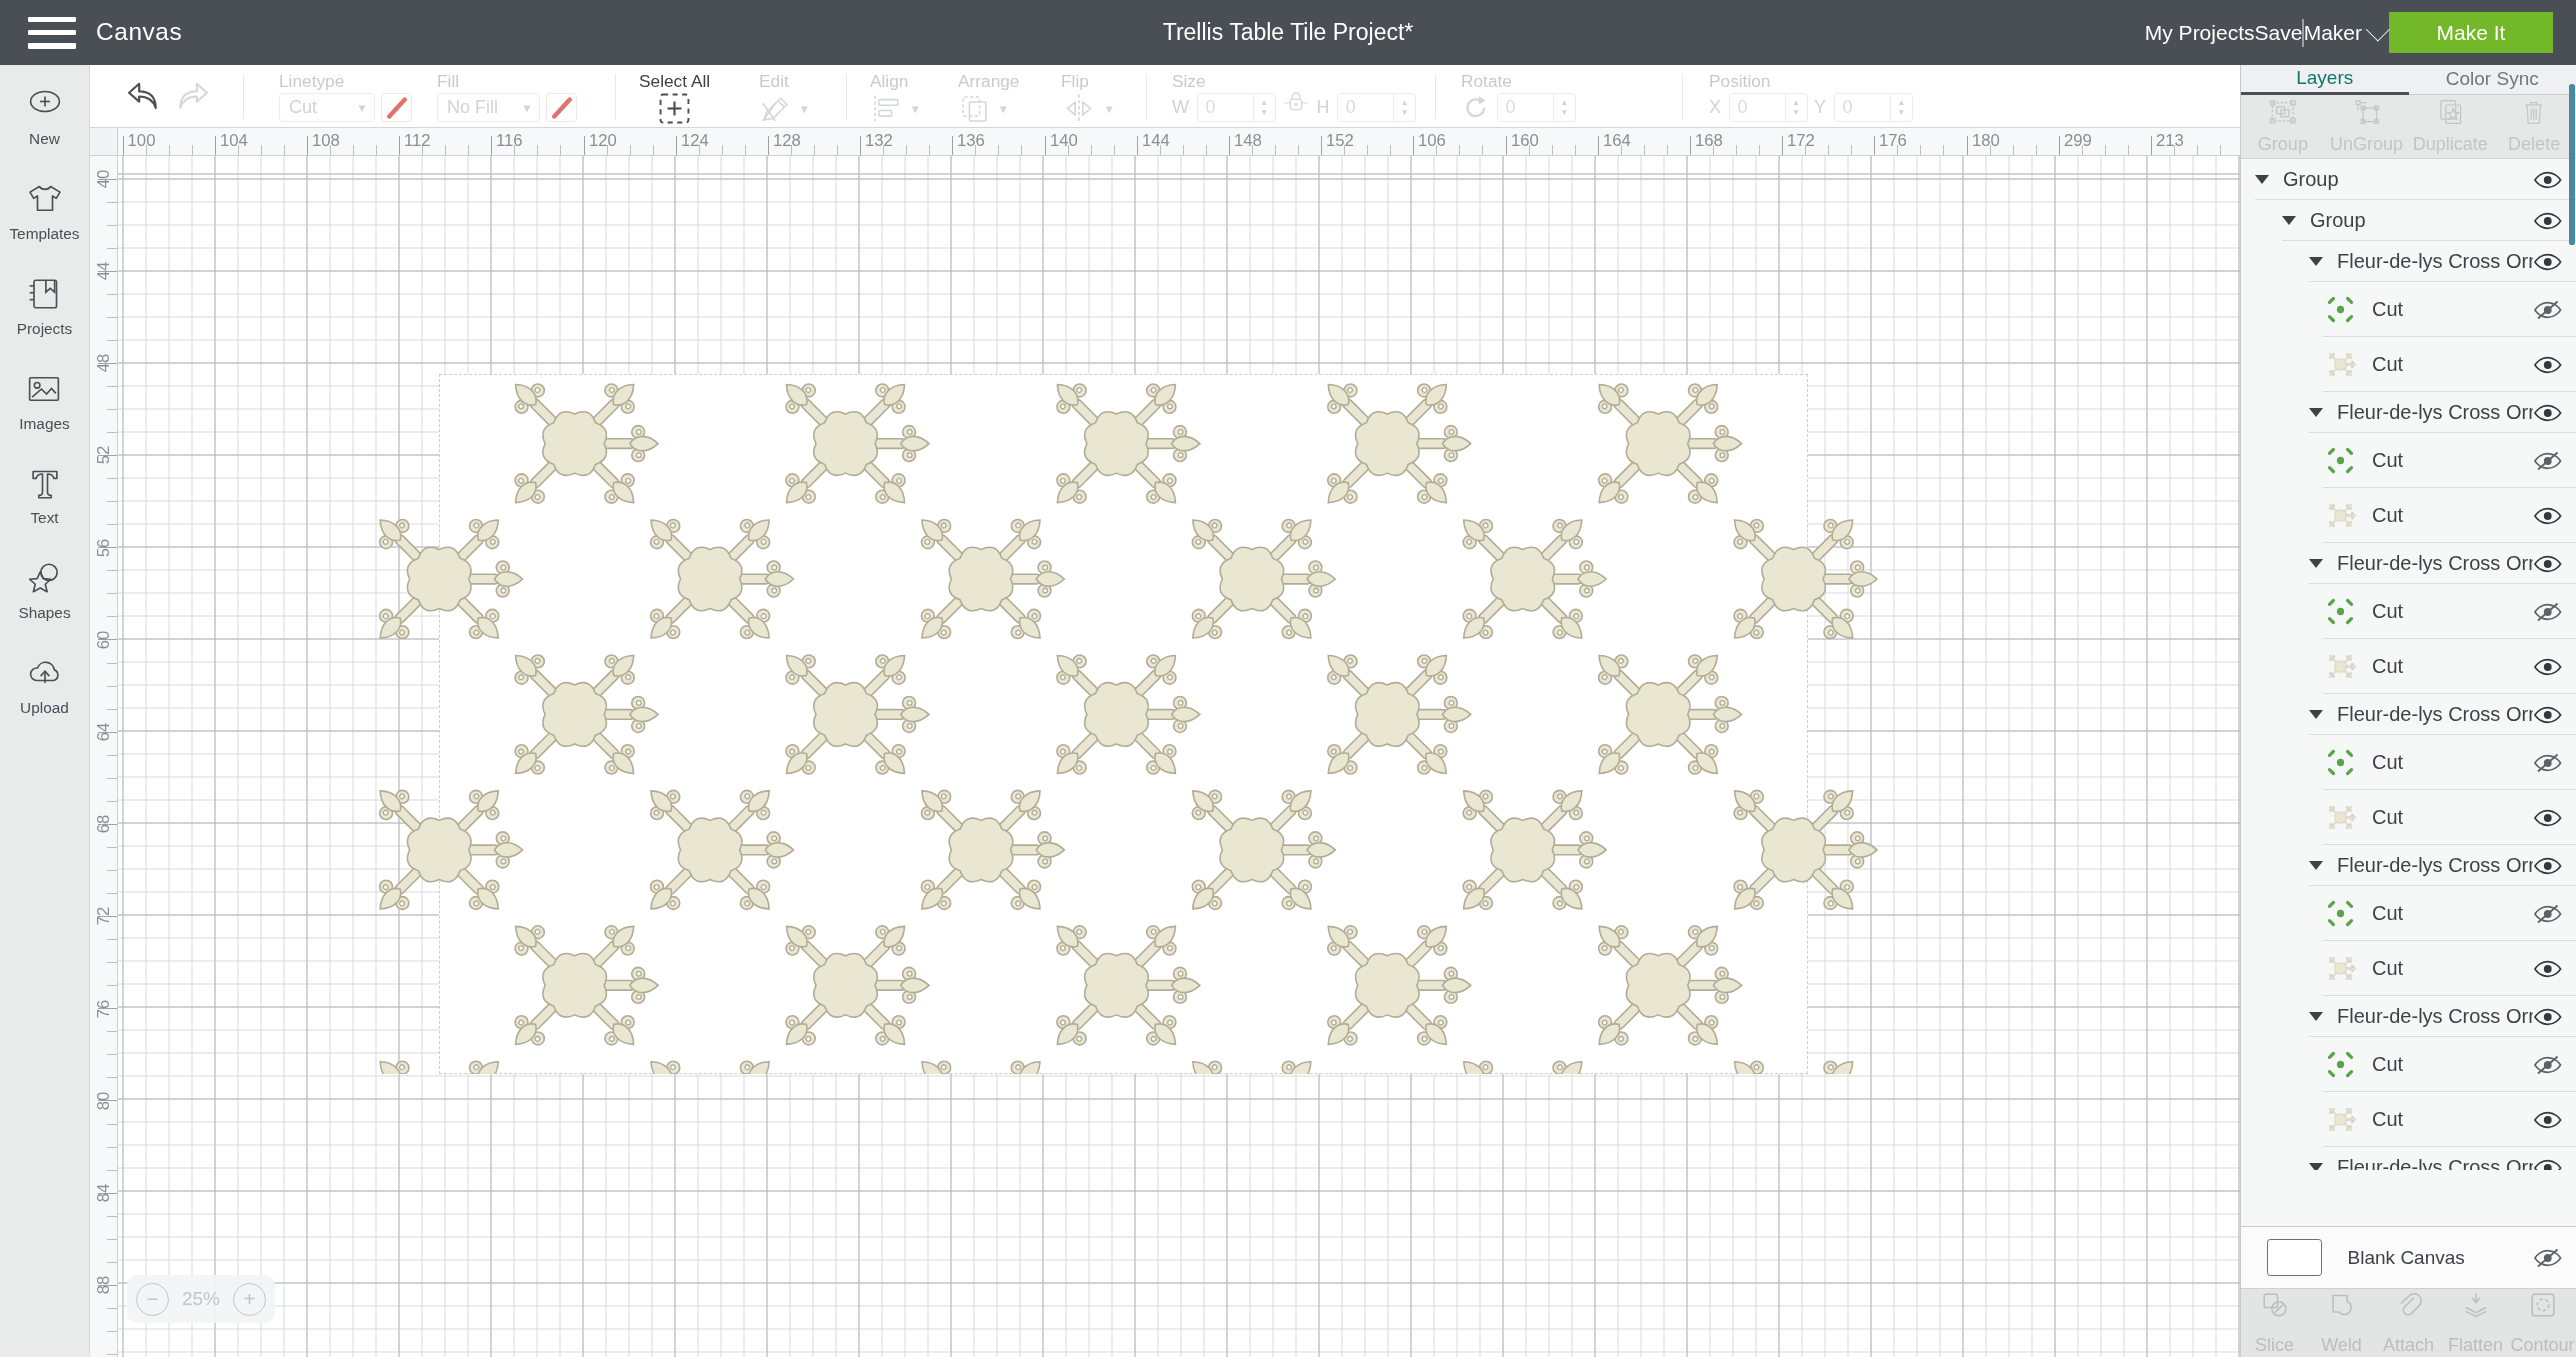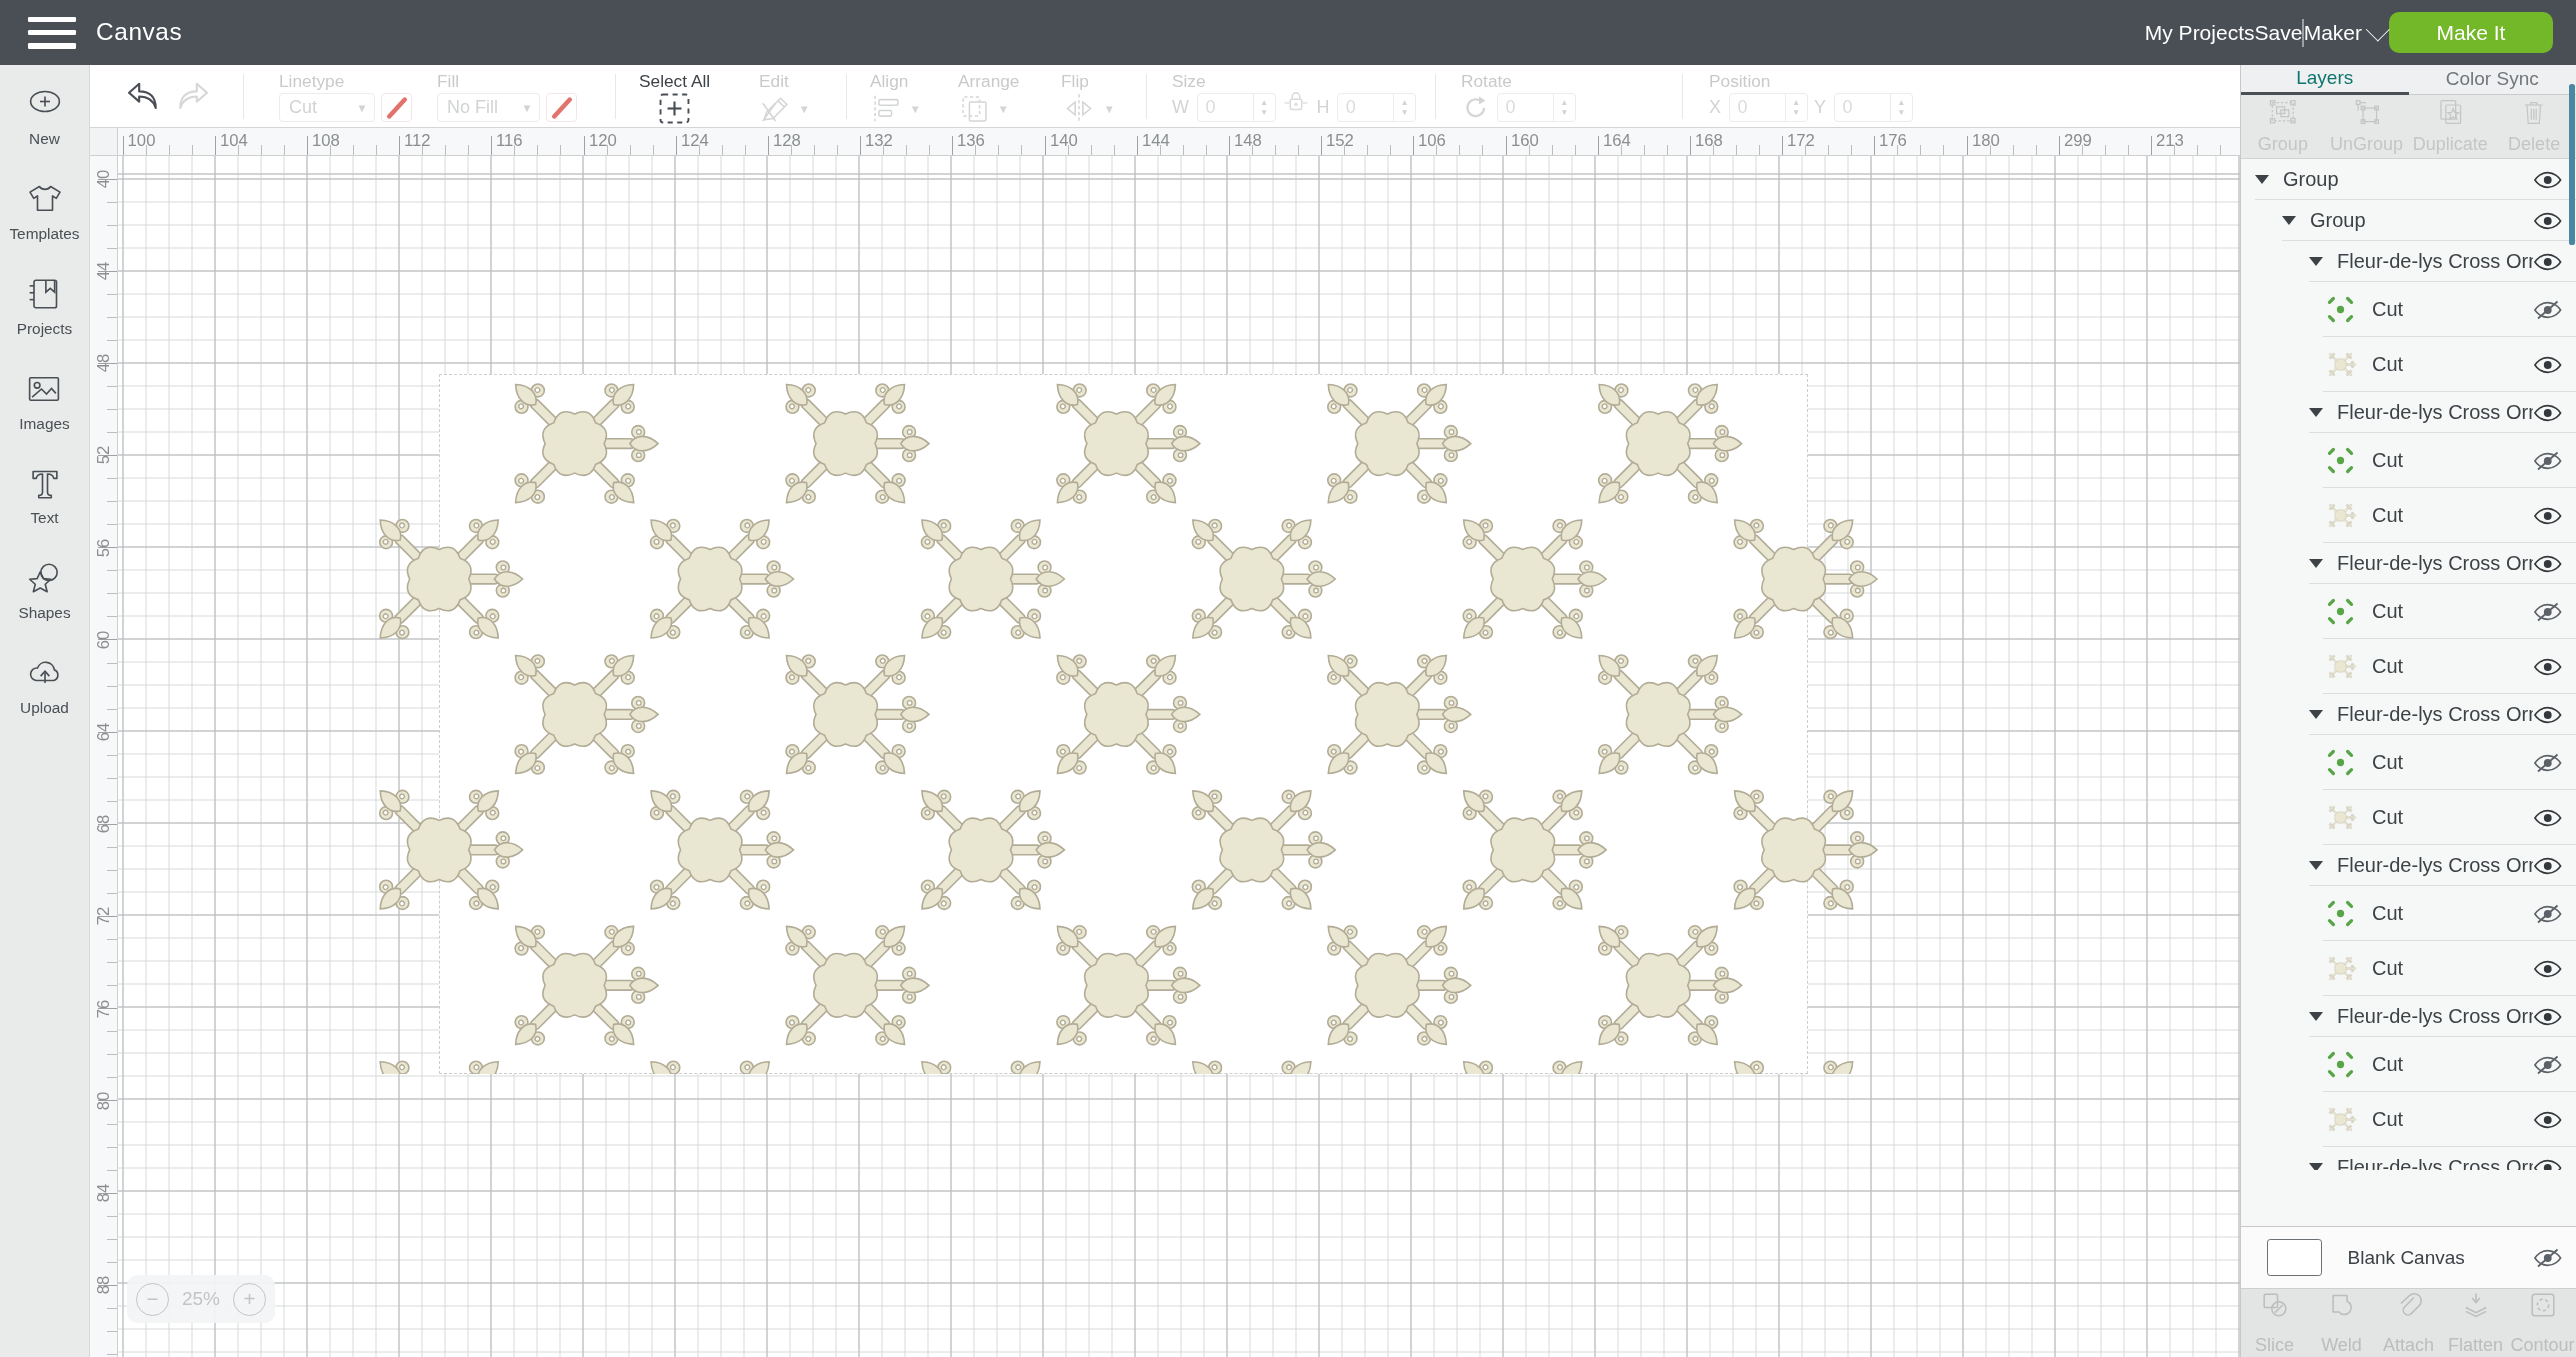--- a/index.html
+++ b/index.html
@@ -18,21 +18,21 @@
   .hamburger{ position:absolute; left:28px; top:16.7px; width:48px; height:32px; cursor:pointer; }
   .hamburger div{ height:5.1px; background:#fff; border-radius:1.3px; margin-bottom:8.3px; }
   .hdr-canvas{ position:absolute; left:96px; top:18px; font-size:24.4px; font-weight:400; letter-spacing:0.6px; }
   .hdr-title{ position:absolute; left:0; right:0; top:19px; text-align:center; font-size:23px; font-weight:400; }
   .hdr-right{ position:absolute; right:23px; top:0; height:65px; display:flex; align-items:center; font-size:21px; }
   .hdr-link{ cursor:pointer; }
   .hdr-divider{ width:1.3px; height:28px; background:#9aa0a5; }
   .machine{ display:flex; align-items:center; gap:10.3px; cursor:pointer; }
   .chev{ width:16.7px; height:16.7px; border-left:1.9px solid #fff; border-bottom:1.9px solid #fff;
     transform:rotate(-45deg) translateY(-3.9px); }
-  .make-it{ width:164px; height:41px; background:var(--green); border:none; border-radius:10px;
+  .make-it{ width:164px; height:41px; background:var(--green); border:none; border-radius:0;
     color:#fff; font-size:21px; font-family:inherit; cursor:pointer; }
 
   
   .rail{ position:absolute; left:0; top:65px; bottom:0; width:90px; background:var(--rail-bg);
     border-right:0.6px solid #d8d8d8; display:flex; flex-direction:column; align-items:center;
     padding-top:19px; gap:31px; }
   .rail-item{ display:flex; flex-direction:column; align-items:center; gap:3.9px; cursor:pointer; color:#4a4f55; }
   .rail-item svg{ width:40px; height:40px; stroke:#4a4f55; fill:none; stroke-width:2.6; }
   .rail-label{ font-size:15.4px; }
 
@@ -147,20 +147,21 @@
   </defs>
 </svg>
 
 <div class="top-header">
   <div class="hamburger">
       <div></div>
       <div></div>
       <div></div>
     </div>
   <div class="hdr-canvas">Canvas</div>
+  <div class="hdr-title">Trellis Table Tile Project*</div>
   <div class="hdr-right">
     <span class="hdr-link">My Projects</span>
     <span class="hdr-link">Save</span>
     <span class="hdr-divider"></span>
     <span class="machine">
       <span>Maker</span>
       <span class="chev"></span>
     </span>
     <button class="make-it">Make It</button>
   </div>

